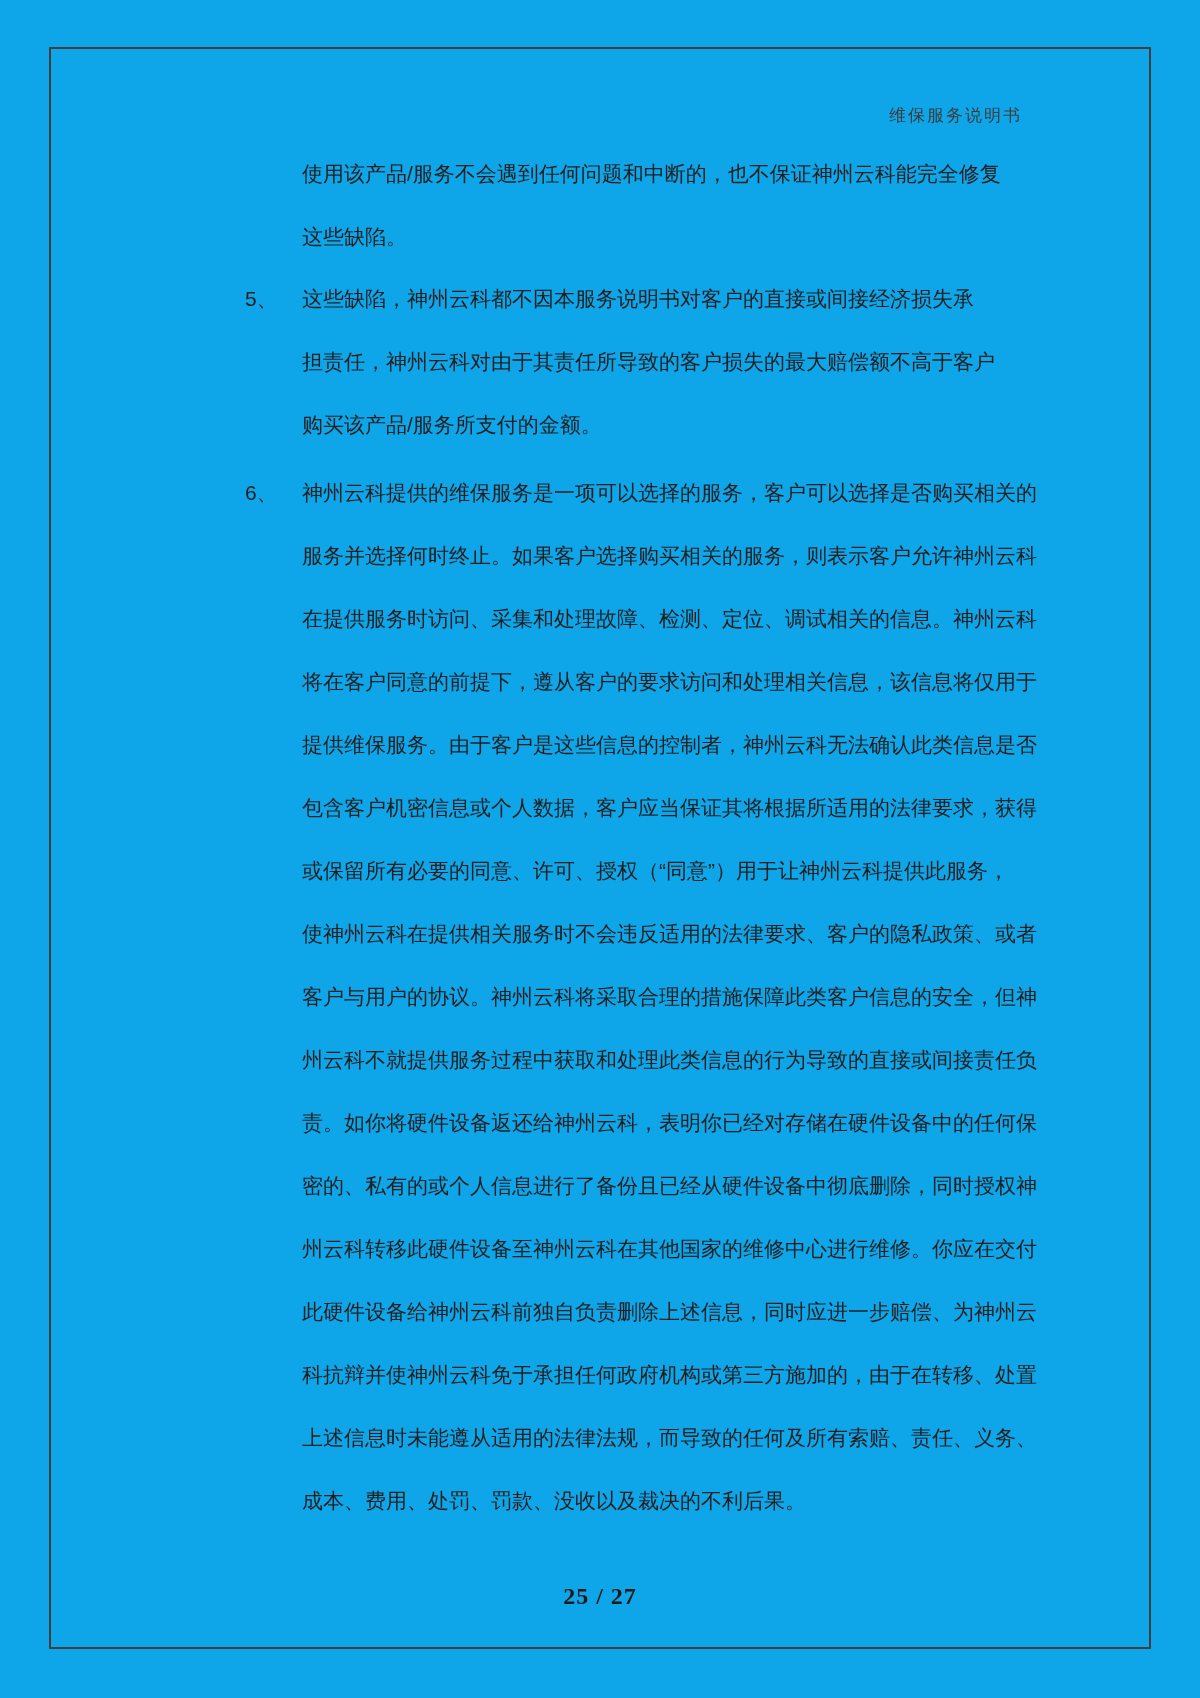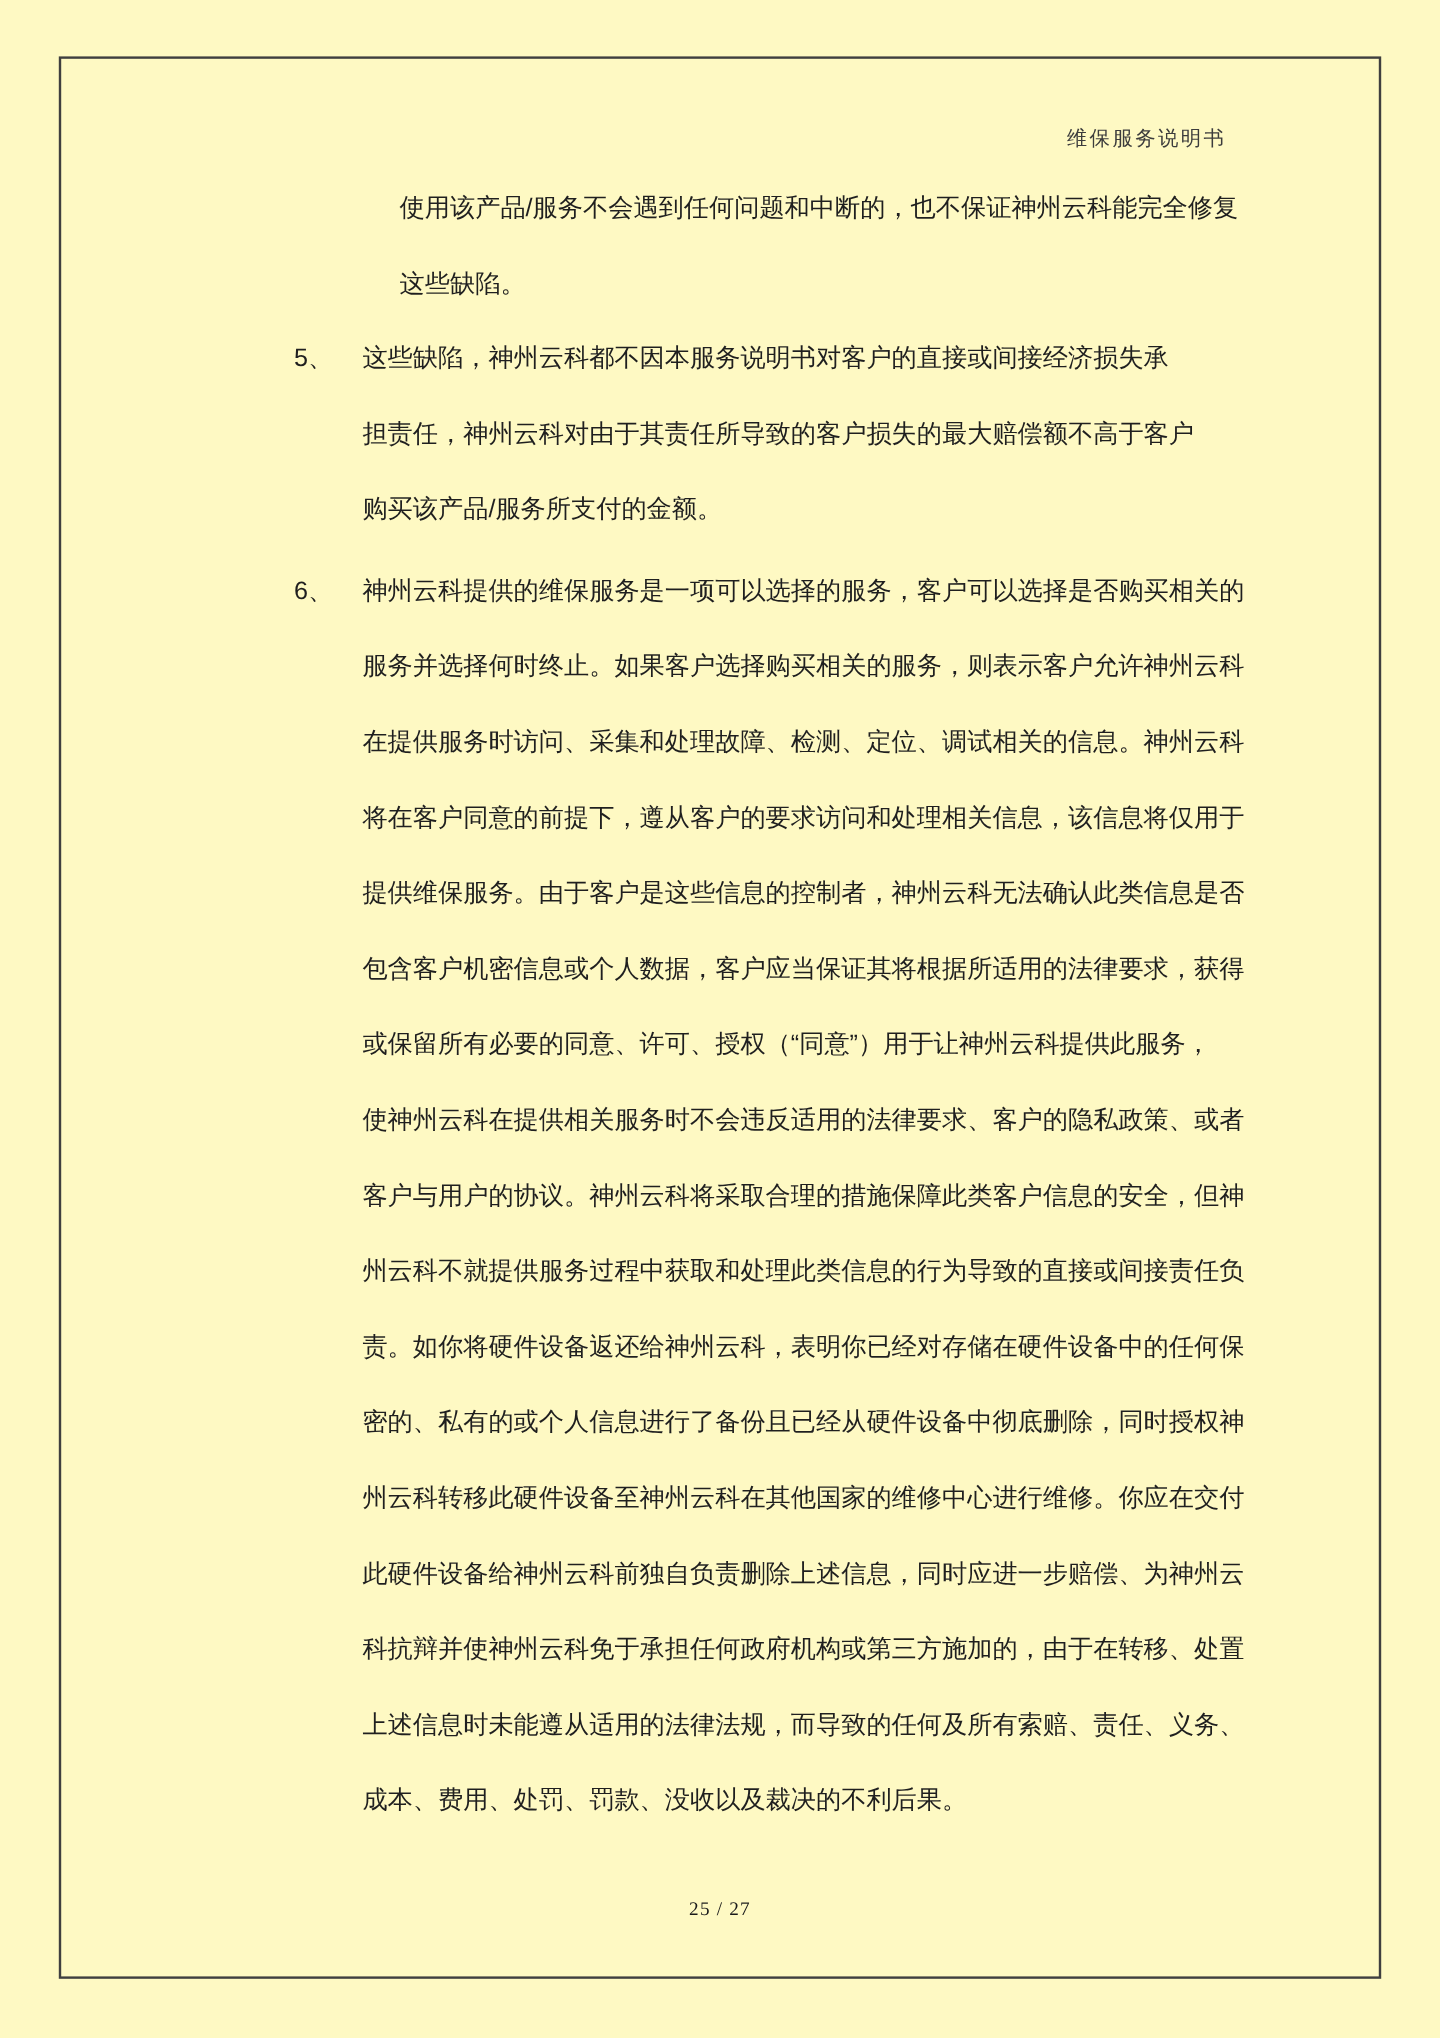--- a/index.html
+++ b/index.html
@@ -4,21 +4,21 @@
 <style>
   html, body {
     margin: 0;
     padding: 0;
     background: #ffffff;
   }
   .page {
     position: relative;
     width: 1200px;
     height: 1698px;
-    background: #fef9c3;
+    background: #0ea5e9;
     font-family: "Liberation Sans", sans-serif;
     color: #222222;
     overflow: hidden;
   }
   .page-border {
     position: absolute;
     left: 49px;
     top: 47px;
     width: 1102px;
     height: 1602px;
@@ -36,21 +36,20 @@
     color: #3c3c3c;
     line-height: 22px;
     white-space: pre;
   }
   .para {
     position: absolute;
     font-size: 21px;
     line-height: 63px;
     color: #1f1f1f;
     white-space: pre;
-    margin-left: 31px;
   }
   .cont-para {
     left: 302px;
     top: 142px;
   }
   .list-item {
     position: absolute;
     left: 245px;
     display: flex;
     flex-direction: row;
@@ -72,22 +71,22 @@
     color: #1f1f1f;
     white-space: pre;
   }
   .page-footer {
     position: absolute;
     left: 0;
     right: 0;
     top: 1583px;
     text-align: center;
     font-family: "Liberation Serif", serif;
-    font-weight: normal;
-    font-size: 16px;
+    font-weight: bold;
+    font-size: 24px;
     color: #1a1a1a;
     letter-spacing: 1px;
   }
 </style>
 </head>
 <body>
 
 <div class="page">
   <div class="page-border"></div>
 

